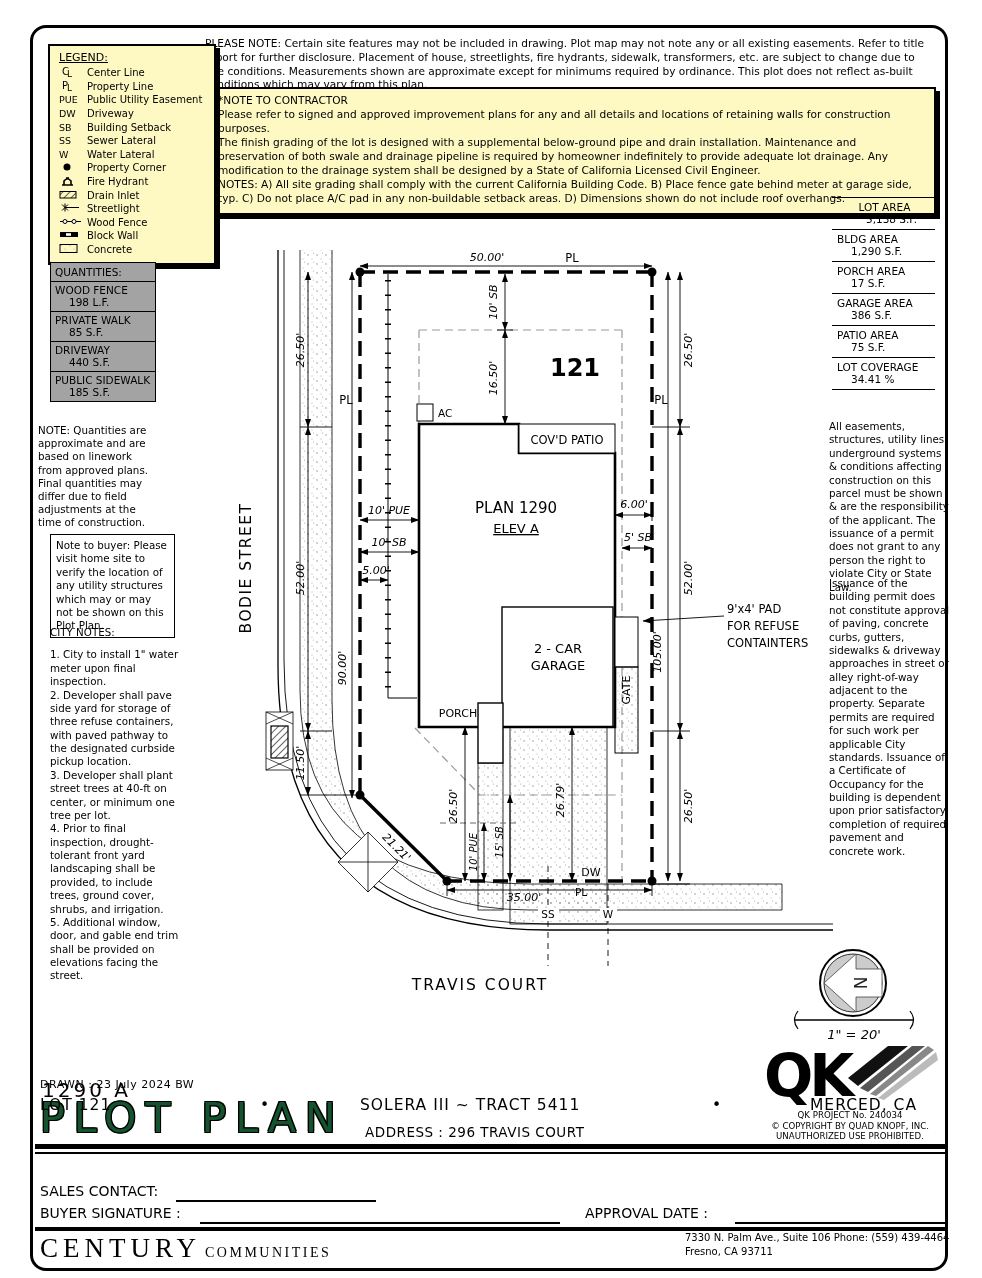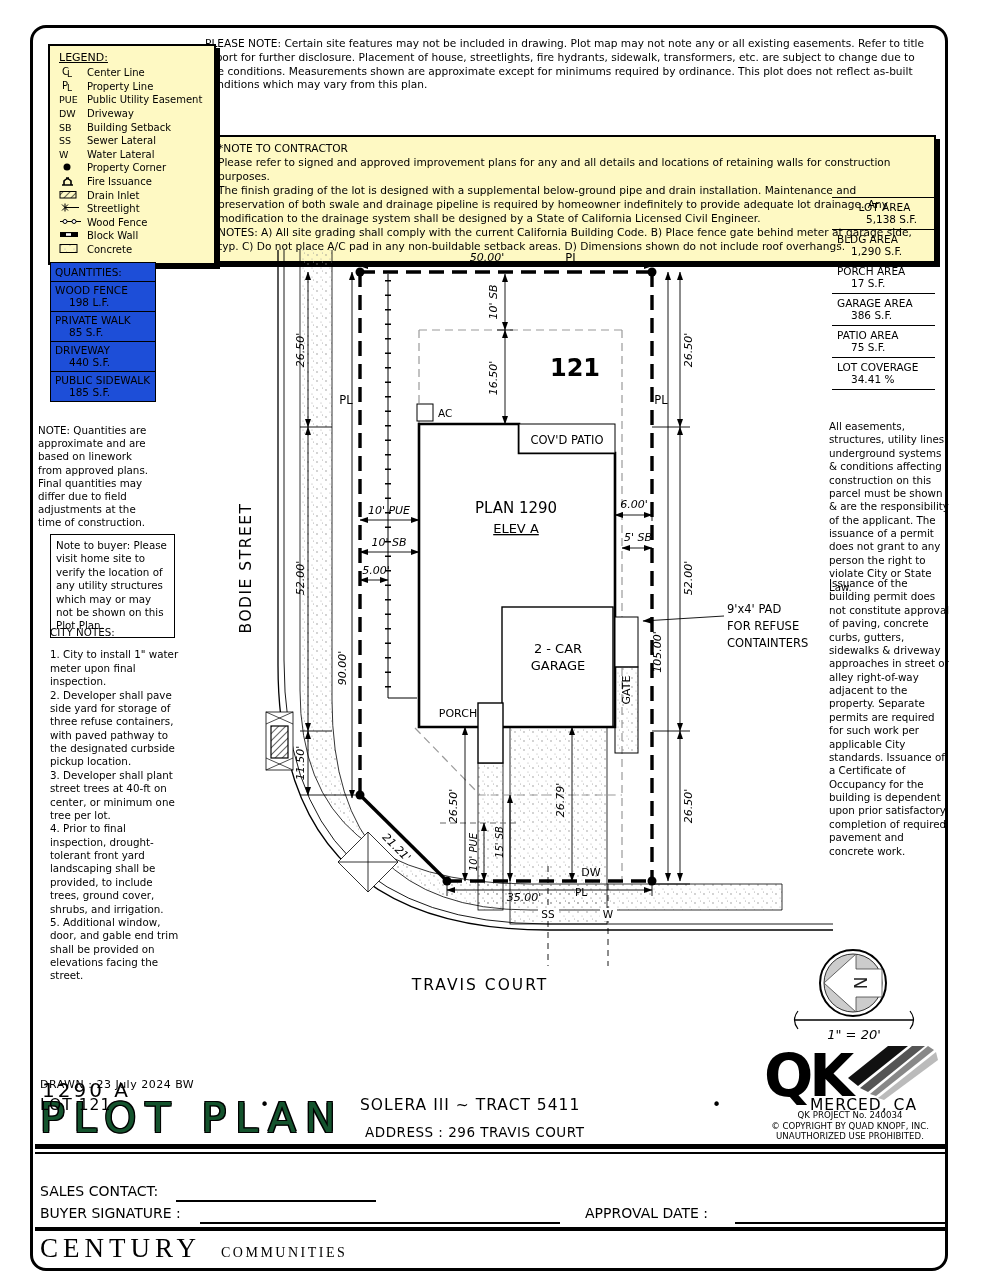--- a/index.html
+++ b/index.html
@@ -2,30 +2,30 @@
 <html><head>
 <meta charset="utf-8">
 <style>
   html,body{margin:0;padding:0;background:#e8e8e8;}
   #page{position:relative;width:982px;height:1278px;background:#fff;font-family:"DejaVu Sans",sans-serif;color:#000;overflow:hidden;}
   .abs{position:absolute;}
   .pre{white-space:pre-line;}
   #page-frame{left:30px;top:25px;width:912px;height:1240px;border:3px solid #000;border-radius:16px;}
   
   .shadowbox{border:2.5px solid #000;box-shadow:4px 4px 0 #000;background:#fef9c3;}
-  .plainbox{border:1.5px solid #000;background:#1d4ed8;}
+  .plainbox{border:1.5px solid #000;background:#a3a3a3;}
   
   #legend{left:48px;top:44px;width:148px;padding:5px 7px 7px 9px;font-size:10px;}
   #legend .ttl{font-size:11px;text-decoration:underline;margin-bottom:2px;}
   .lg-row{display:flex;align-items:center;height:13.6px;}
   .lg-sym{width:28px;flex:0 0 28px;font-size:9.5px;}
   .lg-lbl{font-size:10px;white-space:nowrap;}
   
   #please-note{left:205px;top:37px;width:727px;font-size:10.6px;line-height:1.3;}
-  #contractor-box{left:208px;top:87px;width:708px;padding:5px 8px 7px 8px;font-size:10.6px;line-height:1.32;margin-top:48px;}
+  #contractor-box{left:208px;top:87px;width:708px;padding:5px 8px 7px 8px;font-size:10.6px;line-height:1.32;}
   
   #quantities{left:50px;top:262px;width:104px;font-size:10.5px;}
   #quantities .qrow{border-top:1.5px solid #000;padding:2px 3px 3px 4px;}
   #quantities .qhead{padding:3px 3px 3px 4px;}
   .qval{padding-left:14px;}
   #qty-note{left:38px;top:424px;width:116px;font-size:10.3px;line-height:1.28;}
   #buyer-box{left:50px;top:534px;width:113px;padding:4px 5px;font-size:10.3px;line-height:1.3;border:1.5px solid #000;}
   #city-notes{left:50px;top:626px;width:130px;font-size:10.3px;line-height:1.3;}
   #city-notes .ttl{margin-bottom:9px;}
   
@@ -45,21 +45,21 @@
   .lotrow{top:1096px;font-size:15.5px;letter-spacing:1px;}
   #sales-label{left:40px;top:1183px;font-size:14px;}
   #sales-line{left:176px;top:1199px;width:200px;border-bottom:2.5px solid #000;height:1px;}
   #buyer-label{left:40px;top:1205px;font-size:14px;}
   #buyer-line{left:200px;top:1221px;width:360px;border-bottom:2.5px solid #000;height:1px;}
   #approval-label{left:585px;top:1205px;font-size:14px;}
   #approval-line{left:735px;top:1221px;width:210px;border-bottom:2.5px solid #000;height:1px;}
   #rule2{left:35px;top:1227px;width:913px;height:4px;background:#000;}
   #brand{left:40px;top:1233px;font-family:"Liberation Serif","DejaVu Serif",serif;}
   #brand .main{font-size:27px;letter-spacing:5px;text-align:center;}
-  #brand .sub{font-size:14px;letter-spacing:2.5px;margin-left:16px;}
+  #brand .sub{font-size:14px;letter-spacing:2.5px;}
   #office{left:685px;top:1231px;font-size:10px;line-height:1.35;}
   
   #qk{left:762px;top:1044px;width:176px;text-align:center;}
   #qk .qkline{font-size:8.6px;line-height:1.25;}
   svg text{font-family:"DejaVu Sans",sans-serif;}
   .dim{font-size:11px;font-style:italic;}
   .dimsm{font-size:10px;font-style:italic;}
   .lbl{font-size:11.5px;}
 </style>
 </head>
@@ -115,21 +115,21 @@
     <div class="lg-row">
       <span class="lg-sym"><svg width="26" height="13">
             <circle cx="8" cy="7" r="3.5" fill="#000"></circle>
           </svg></span>
       <span class="lg-lbl">Property Corner</span>
     </div>
     <div class="lg-row">
       <span class="lg-sym"><svg width="26" height="13">
             <path d="M3,11 h11 M5,11 V7 Q8.5,2.5 12,7 V11 M7,4 h3" stroke="#000" stroke-width="1.6" fill="none"></path>
           </svg></span>
-      <span class="lg-lbl">Fire Issuance</span>
+      <span class="lg-lbl">Fire Hydrant</span>
     </div>
     <div class="lg-row">
       <span class="lg-sym"><svg width="26" height="13">
             <rect x="1" y="3.5" width="16" height="6.5" fill="url(#hat)" stroke="#000" stroke-width="1"></rect>
           </svg></span>
       <span class="lg-lbl">Drain Inlet</span>
     </div>
     <div class="lg-row">
       <span class="lg-sym"><svg width="26" height="13">
             <path d="M6,6.5 H20 M3,3.5 L9,9.5 M9,3.5 L3,9.5 M6,2.5 V10.5" stroke="#000" stroke-width="1" fill="none"></path>
@@ -434,13 +434,17 @@
   <div id="buyer-line" class="abs"></div>
   <div id="approval-label" class="abs">APPROVAL DATE :</div>
   <div id="approval-line" class="abs"></div>
 
   <div id="rule2" class="abs"></div>
 
   <div id="brand" class="abs">
     <span class="main">CENTURY</span>
     <span class="sub">COMMUNITIES</span>
   </div>
+  <div id="office" class="abs">
+    <div>7330 N. Palm Ave., Suite 106    Phone:  (559) 439-4464</div>
+    <div>Fresno, CA  93711</div>
+  </div>
 </div>
 
 </body></html>

